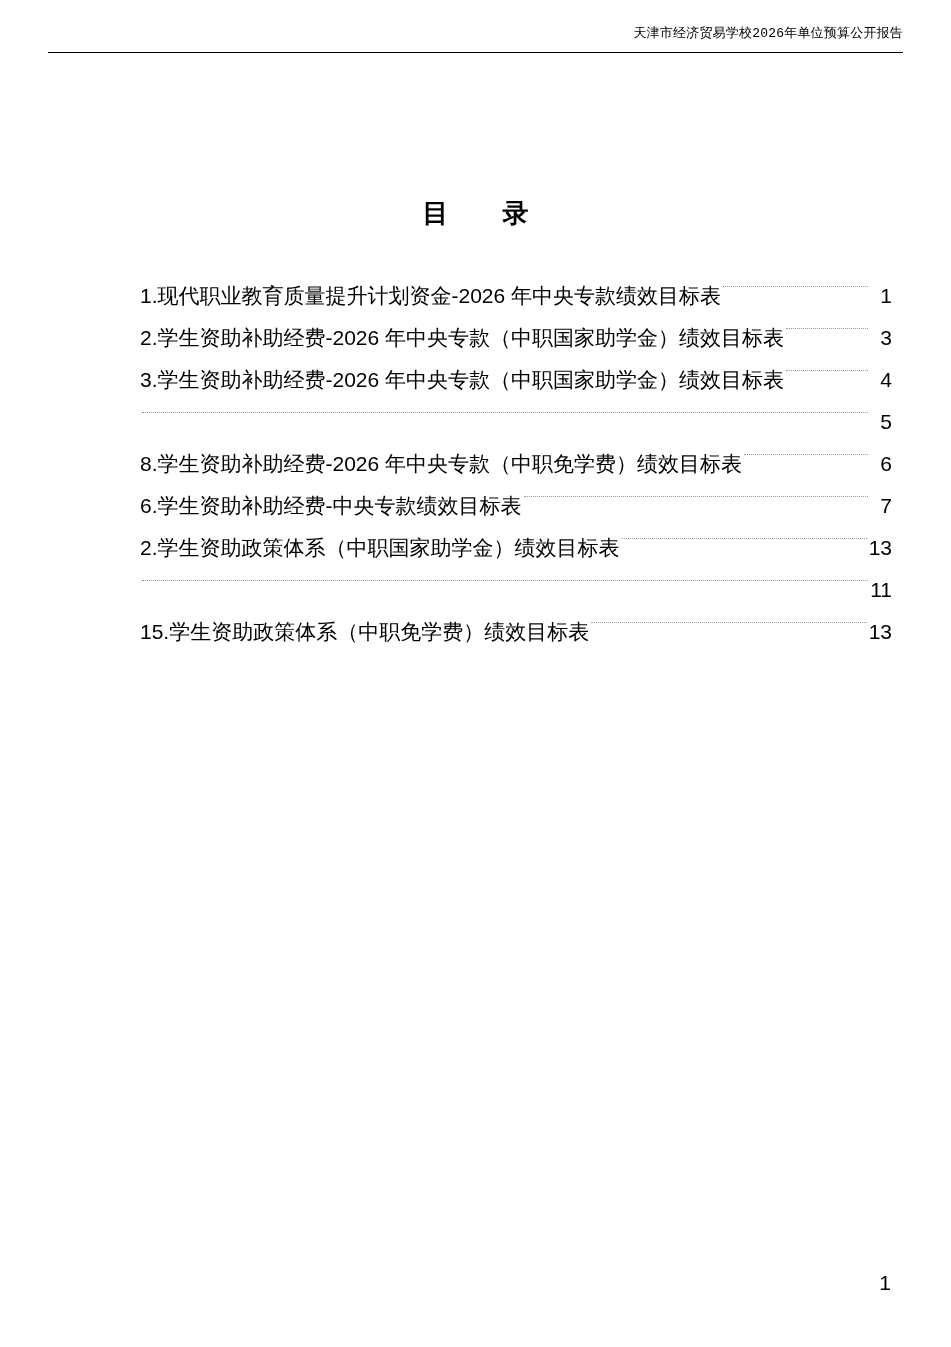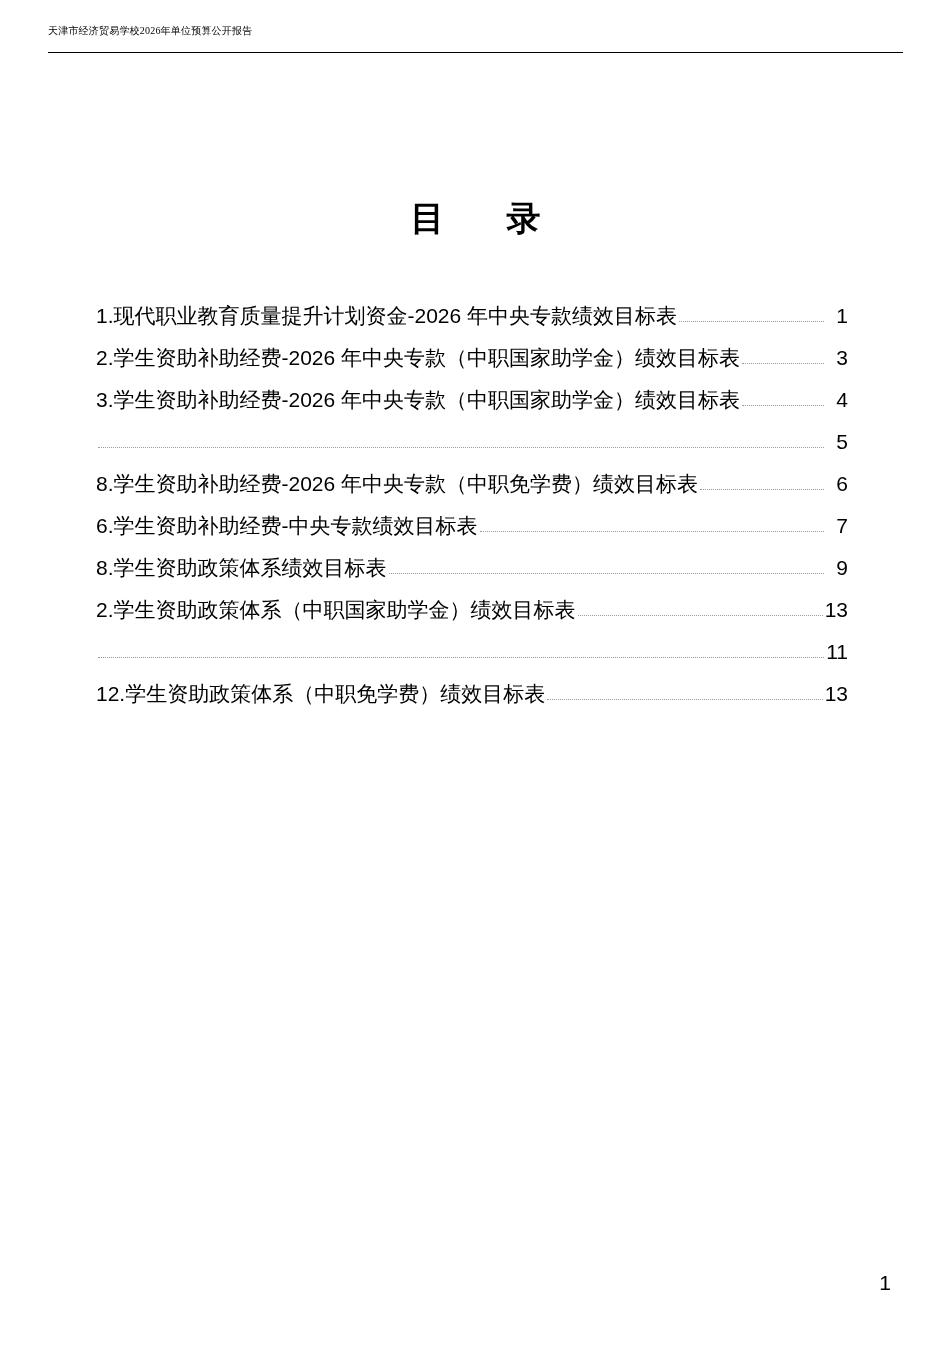--- a/index.html
+++ b/index.html
@@ -17,65 +17,66 @@
     box-sizing: border-box;
     overflow: hidden;
   }
 
   
   .header {
     position: absolute;
     left: 48px;
     top: 24px;
     width: 855px;
-    font-family: Liberation Serif, serif;
-    font-size: 10px;
+    font-family: Liberation Mono, monospace;
+    font-size: 13px;
     letter-spacing: 0.2px;
     color: #000;
     padding-bottom: 7px;
+    text-align: right;
   }
   .header-rule {
     position: absolute;
     left: 48px;
     top: 52px;
     width: 855px;
     height: 1px;
     background: #000;
   }
 
   
   .doc-title {
     position: absolute;
     left: 0;
     top: 196px;
     width: 951px;
     text-align: center;
     font-family: "Liberation Sans", "DejaVu Sans", sans-serif;
-    font-size: 34px;
+    font-size: 26px;
     font-weight: 700;
     letter-spacing: 14px;
     text-indent: 14px;
   }
 
   
   .toc {
     position: absolute;
     left: 96px;
     top: 285px;
     width: 752px;
   }
   .toc-entry {
     display: flex;
-    align-items: flex-end;
     width: 100%;
     font-family: "Liberation Sans", "DejaVu Sans", sans-serif;
     font-size: 21px;
     line-height: 21px;
     height: 42px;
     white-space: nowrap;
+    margin-left: 44px;
   }
   .toc-text {
     flex: 0 0 auto;
     padding-bottom: 1px;
   }
   .toc-dots {
     flex: 1 1 auto;
     margin: 0 2px 5px 2px;
     border-bottom: 1px dotted #9a9a9a;
     min-width: 8px;
@@ -138,40 +139,35 @@
       <span class="toc-page">6</span>
     </div>
 
     <div class="toc-entry">
       <span class="toc-text">6.学生资助补助经费-中央专款绩效目标表</span>
       <span class="toc-dots"></span>
       <span class="toc-page">7</span>
     </div>
 
 
-    <div class="toc-entry">
-      <span class="toc-text">8.学生资助政策体系绩效目标表</span>
-      <span class="toc-dots"></span>
-      <span class="toc-page">9</span>
-    </div>
 
     <div class="toc-entry">
       <span class="toc-text">2.学生资助政策体系（中职国家助学金）绩效目标表</span>
       <span class="toc-dots"></span>
       <span class="toc-page">13</span>
     </div>
 
     <div class="toc-entry">
       <span class="toc-dots"></span>
       <span class="toc-page">11</span>
     </div>
 
 
     <div class="toc-entry">
-      <span class="toc-text">12.学生资助政策体系（中职免学费）绩效目标表</span>
+      <span class="toc-text">15.学生资助政策体系（中职免学费）绩效目标表</span>
       <span class="toc-dots"></span>
       <span class="toc-page">13</span>
     </div>
 
   </div>
 
   <div class="footer-page">1</div>
 
 </div>
 

